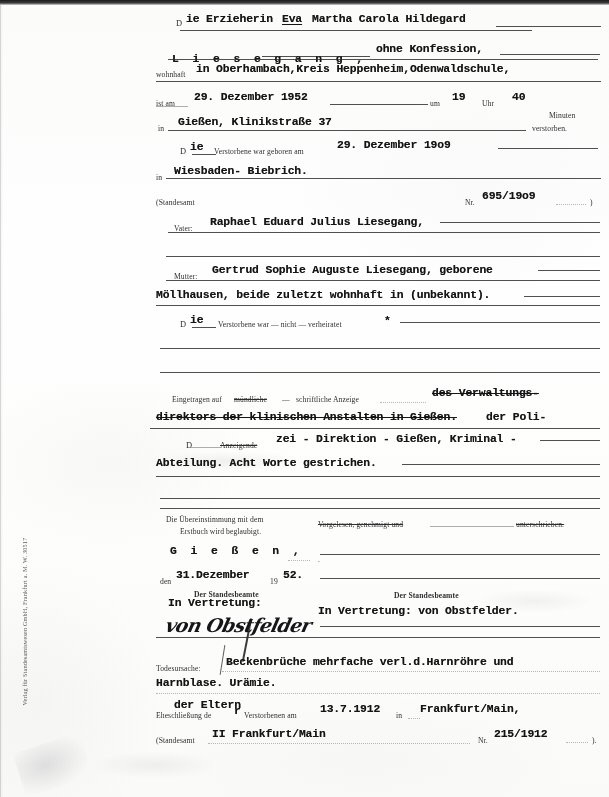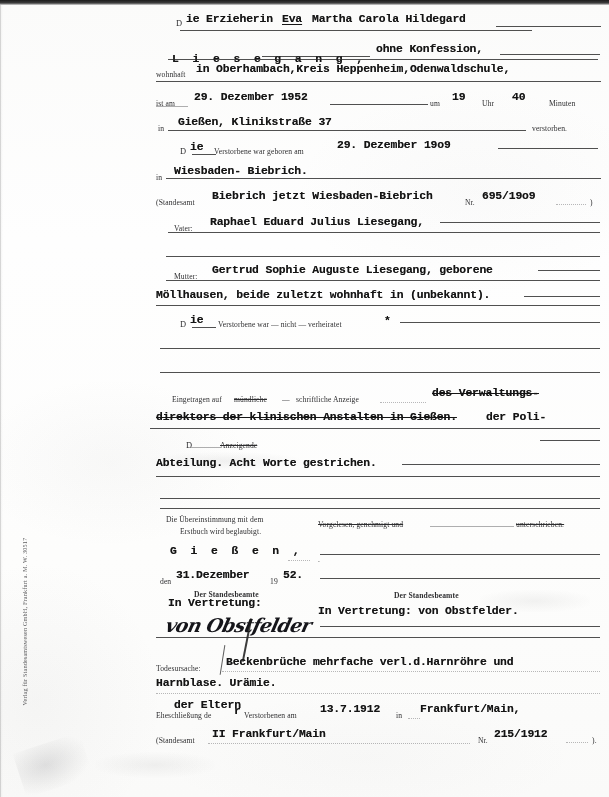--- a/index.html
+++ b/index.html
@@ -113,41 +113,40 @@
   <span class="tw" style="left:196px;top:64px;">in Oberhambach,Kreis Heppenheim,Odenwaldschule,</span>
   <div class="rule" style="left:156px;top:81px;width:445px;"></div>
 
   <span class="lbl sm" style="left:156px;top:100px;">ist am</span>
   <span class="tw" style="left:194px;top:92px;">29. Dezember 1952</span>
   <div class="rule" style="left:330px;top:104px;width:98px;"></div>
   <span class="lbl sm" style="left:430px;top:100px;">um</span>
   <span class="tw" style="left:452px;top:92px;">19</span>
   <span class="lbl sm" style="left:482px;top:100px;">Uhr</span>
   <span class="tw" style="left:512px;top:92px;">40</span>
-  <span class="lbl sm" style="left:541px;top:100px;padding-left:8px;">Minuten</span>
+  <span class="lbl sm" style="left:541px;top:112px;padding-left:8px;">Minuten</span>
   <div class="rule soft" style="left:156px;top:106px;width:32px;"></div>
 
   <span class="lbl sm" style="left:158px;top:125px;">in</span>
   <span class="tw" style="left:178px;top:117px;">Gießen, Klinikstraße 37</span>
   <div class="rule" style="left:168px;top:130px;width:358px;"></div>
   <span class="lbl sm" style="left:532px;top:125px;">verstorben.</span>
 
   <span class="lbl" style="left:180px;top:148px;">D</span>
   <span class="tw" style="left:190px;top:142px;">ie</span>
   <span class="lbl sm" style="left:214px;top:148px;">Verstorbene war geboren am</span>
   <span class="tw" style="left:337px;top:140px;">29. Dezember 19o9</span>
   <div class="rule" style="left:192px;top:154px;width:24px;"></div>
   <div class="rule" style="left:498px;top:148px;width:100px;"></div>
 
   <span class="lbl sm" style="left:156px;top:174px;">in</span>
   <span class="tw" style="left:174px;top:166px;">Wiesbaden- Biebrich.</span>
   <div class="rule" style="left:166px;top:178px;width:435px;"></div>
 
   <span class="lbl sm" style="left:156px;top:199px;">(Standesamt</span>
-  <span class="tw" style="left:212px;top:191px;">Biebrich jetzt Wiesbaden-Biebrich</span>
   <span class="lbl sm" style="left:465px;top:199px;">Nr.</span>
   <span class="tw" style="left:482px;top:191px;">695/19o9</span>
   <div class="rule faint" style="left:556px;top:204px;width:30px;"></div>
   <span class="lbl sm" style="left:590px;top:199px;">)</span>
 
   <span class="lbl sm" style="left:174px;top:225px;">Vater:</span>
   <span class="tw" style="left:210px;top:217px;">Raphael Eduard Julius Liesegang,</span>
   <div class="rule" style="left:440px;top:222px;width:160px;"></div>
   <div class="rule" style="left:168px;top:232px;width:432px;"></div>
 
@@ -179,20 +178,21 @@
   <span class="tw strike" style="left:432px;top:388px;">des Verwaltungs-</span>
   <div class="rule faint" style="left:380px;top:402px;width:46px;"></div>
 
   <span class="tw strike" style="left:156px;top:412px;">direktors der klinischen Anstalten in Gießen.</span>
   <span class="tw" style="left:486px;top:412px;">der Poli-</span>
   <div class="rule" style="left:150px;top:428px;width:450px;"></div>
 
   <span class="lbl" style="left:186px;top:442px;">D</span>
   <span class="lbl sm strike" style="left:220px;top:442px;">Anzeigende</span>
   <div class="rule soft strike" style="left:190px;top:447px;width:30px;"></div>
+  <span class="tw" style="left:276px;top:434px;">zei - Direktion - Gießen, Kriminal -</span>
   <div class="rule" style="left:540px;top:440px;width:60px;"></div>
 
   <span class="tw" style="left:156px;top:458px;">Abteilung. Acht Worte gestrichen.</span>
   <div class="rule" style="left:402px;top:464px;width:198px;"></div>
   <div class="rule" style="left:156px;top:476px;width:444px;"></div>
 
   <div class="rule" style="left:160px;top:498px;width:440px;"></div>
   <div class="rule" style="left:160px;top:508px;width:440px;"></div>
 
   <span class="lbl sm" style="left:166px;top:516px;">Die Übereinstimmung mit dem</span>

